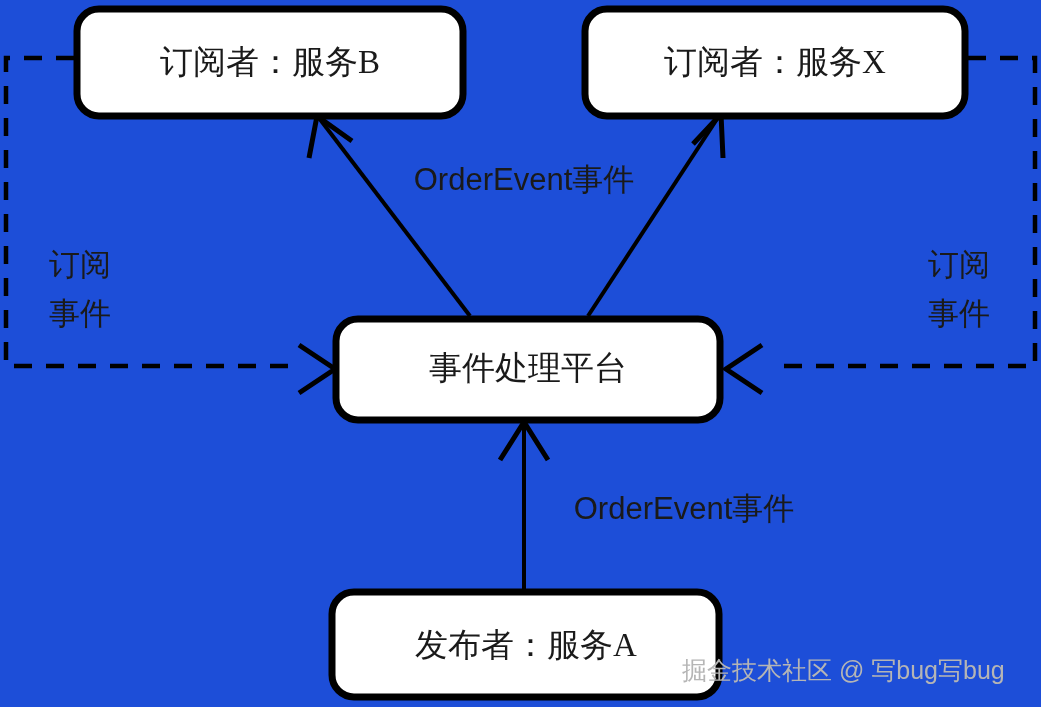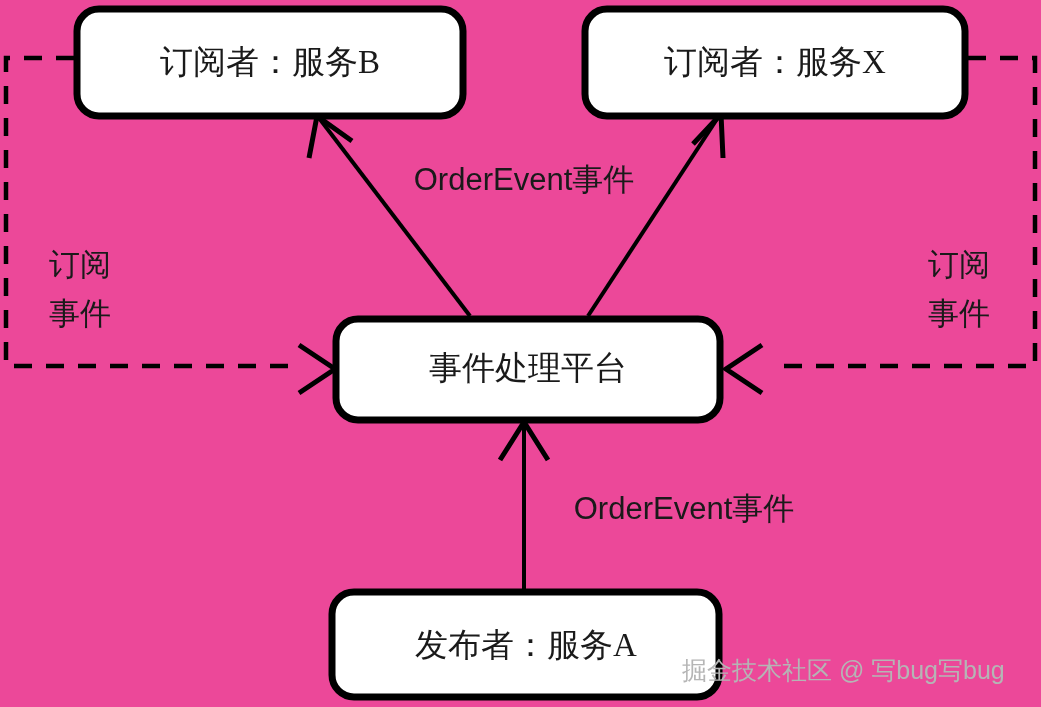--- a/index.html
+++ b/index.html
@@ -11,21 +11,21 @@
   body {
     width: 1041px;
     height: 707px;
     overflow: hidden;
     font-family: "Liberation Sans", "DejaVu Sans", sans-serif;
   }
   #diagram-root {
     position: relative;
     width: 1041px;
     height: 707px;
-    background: #ec4899;
+    background: #1d4ed8;
   }
   #diagram-svg {
     position: absolute;
     top: 0;
     left: 0;
     width: 1041px;
     height: 707px;
     display: block;
   }
   .node-box {

